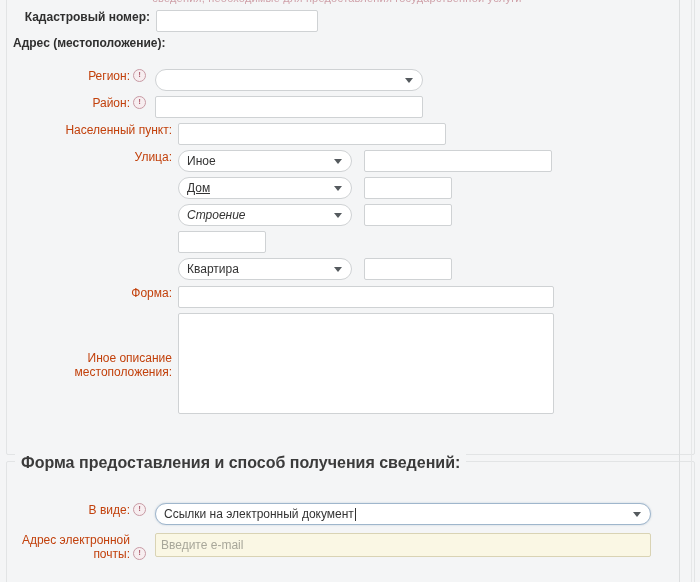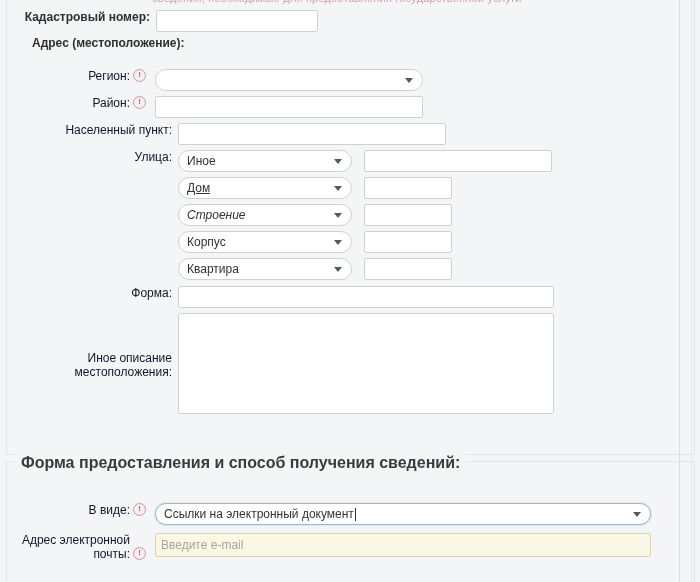--- a/index.html
+++ b/index.html
@@ -86,21 +86,21 @@
   .row {
     position: absolute;
     display: flex;
     align-items: flex-start;
   }
   .lbl {
     width: 150px;
     text-align: right;
     padding-right: 6px;
     font-size: 12px;
-    color: #0f172a;
+    color: #c2410c;
     line-height: 14px;
     white-space: pre-line;
   }
   .lbl.bold {
     font-weight: bold;
     color: #2f2f2f;
   }
   .lbl-wrap {
     display: flex;
     align-items: flex-end;
@@ -200,21 +200,21 @@
 
   <div class="clipped-row">сведения, необходимые для предоставления государственной услуги</div>
 
   <fieldset class="fieldset" id="fs-address"></fieldset>
 
   <div class="row" style="left:0px; top:10px;">
     <div class="lbl bold">Кадастровый номер:</div>
     <input class="txt" style="width: 162px;" value="">
   </div>
 
-  <div class="row" style="left:32px; top:36px;">
+  <div class="row" style="left:13px; top:36px;">
     <div class="lbl bold" style="width:auto;text-align:left;padding:0;">Адрес (местоположение):</div>
   </div>
 
   <div class="row" style="left:0px; top:69px;">
     <div class="lbl-wrap" style="width:150px;">
       <span class="lbl" style="width:auto;padding:0;">Регион:</span>
       <span class="info-badge">!</span>
     </div>
     <div class="combo" style="width:268px;margin-left:5px;">
       <span class="val"></span>
@@ -257,24 +257,20 @@
 
       <div style="display:flex;gap:12px;">
         <div class="combo" style="width:174px;font-style:italic;">
           <span class="val">Строение</span>
           <span class="caret"></span>
         </div>
         <input class="txt" style="width: 88px;" value="">
       </div>
 
       <div style="display:flex;gap:12px;">
-        <div class="combo" style="width:174px;">
-          <span class="val">Корпус</span>
-          <span class="caret"></span>
-        </div>
         <input class="txt" style="width: 88px;" value="">
       </div>
 
       <div style="display:flex;gap:12px;">
         <div class="combo" style="width:174px;">
           <span class="val">Квартира</span>
           <span class="caret"></span>
         </div>
         <input class="txt" style="width: 88px;" value="">
       </div>

